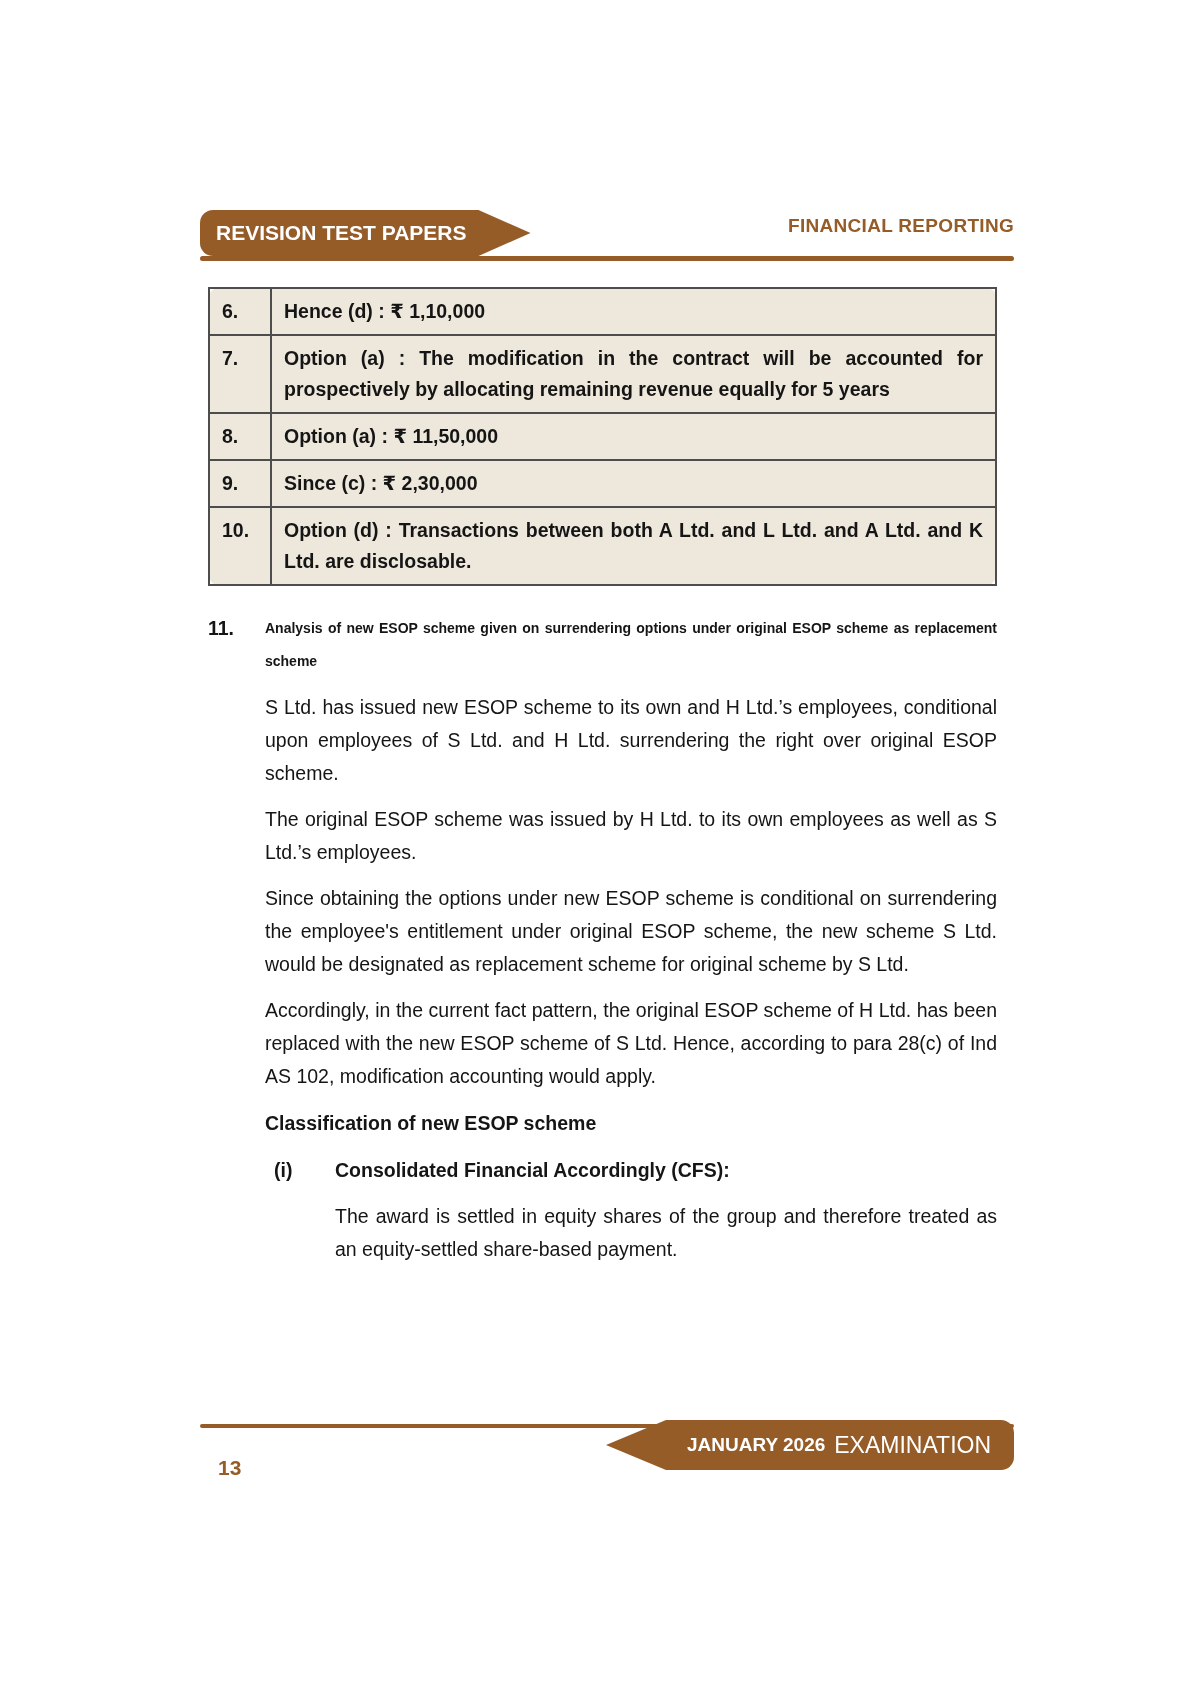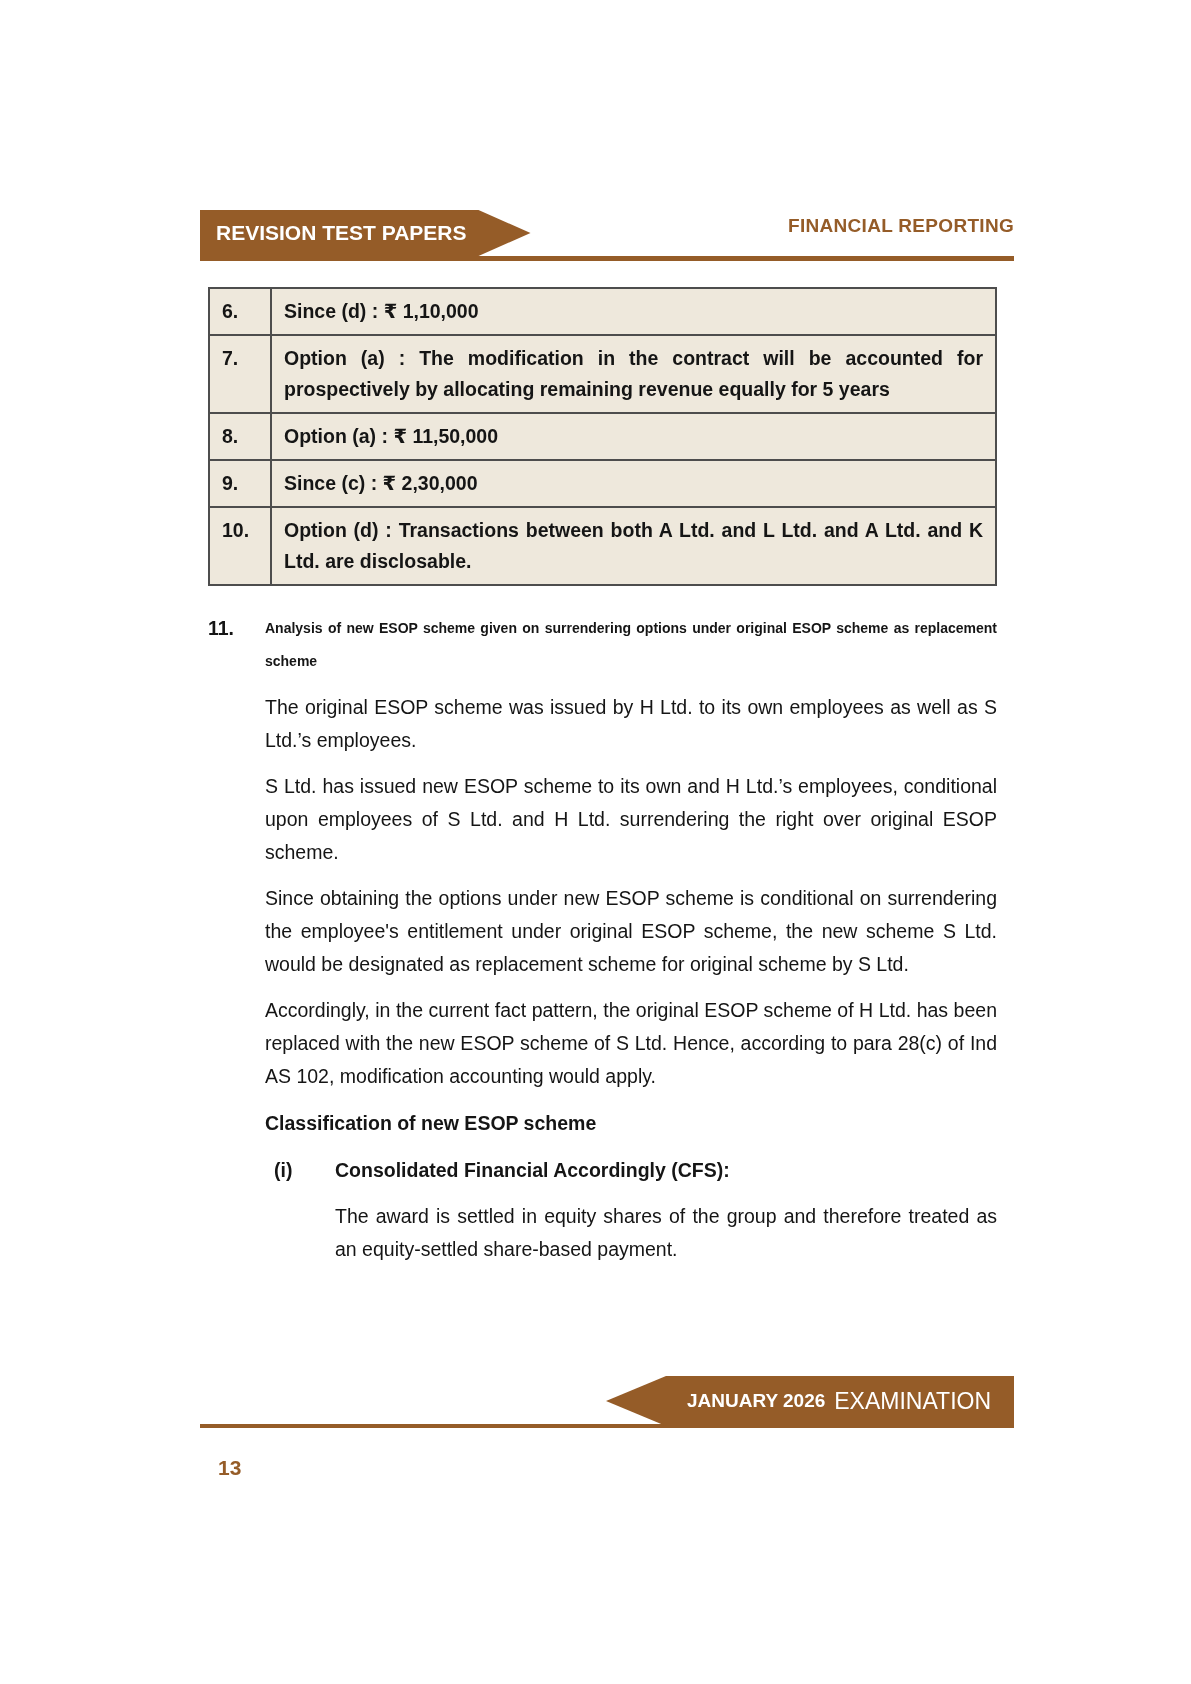--- a/index.html
+++ b/index.html
@@ -2,21 +2,21 @@
 <html style="--accent-brown: #955C28; --table-bg: #EEE8DC; --table-border: #4D4D4D; --text: #151515; --banner-text: #FFFFFF;"><head>
 <meta charset="utf-8">
 <style>
   :root{
     --accent-brown:#955C28;
     --table-bg:#EEE8DC;
     --table-border:#4D4D4D;
     --text:#151515;
     --banner-text:#FFFFFF;
   }
-  *{box-sizing:border-box;}
+  *{box-sizing:border-box;border-radius:13px;}
   html,body{margin:0;padding:0;background:#ffffff;}
   .page{
     position:relative;
     width:1191px;height:1684px;
     background:#ffffff;
     font-family:"Liberation Sans","DejaVu Sans",sans-serif;
     color:var(--text);
     overflow:hidden;
   }
   .content{position:absolute;left:200px;top:210px;width:814px;}
@@ -64,21 +64,21 @@
   p.body{margin:13px 0 0 0;text-align:justify;}
   .subheading{margin-top:14px;font-weight:bold;}
   .sub-item{display:grid;grid-template-columns:70px 1fr;margin-top:14px;}
   .sub-marker{font-weight:bold;padding-left:9px;}
   .sub-title{font-weight:bold;}
   .sub-body{grid-column:2;margin:13px 0 0 0;text-align:justify;}
 
   
   .footer-rule{position:absolute;left:200px;top:1424px;width:814px;height:4px;background:var(--accent-brown);z-index:1;}
   .footer-banner{
-    position:absolute;left:606px;top:1376px;width:408px;height:50px;
+    position:absolute;left:606px;top:1420px;width:408px;height:50px;
     background:var(--accent-brown);color:var(--banner-text);
     clip-path:polygon(0 50%, 60px 0, 100% 0, 100% 100%, 60px 100%);
     display:flex;align-items:center;justify-content:center;
     padding-left:58px;gap:9px;z-index:2;white-space:nowrap;
   }
   .fb-small{font-weight:bold;font-size:19px;}
   .fb-large{font-weight:normal;font-size:23px;}
   .page-number{position:absolute;left:218px;top:1456px;font-weight:bold;font-size:21px;color:var(--accent-brown);}
 </style>
 </head>
@@ -92,21 +92,21 @@
         <span>REVISION TEST PAPERS</span>
       </div>
       <div class="header-subject">FINANCIAL REPORTING</div>
     </header>
     <div class="header-rule"></div>
 
     <table class="answers">
       <tbody>
         <tr>
           <td class="num">6.</td>
-          <td class="txt">Since (d) : ₹ 1,10,000</td>
+          <td class="txt">Hence (d) : ₹ 1,10,000</td>
         </tr>
         <tr>
           <td class="num">7.</td>
           <td class="txt">Option (a) : The modification in the contract will be accounted for prospectively by allocating remaining revenue equally for 5 years</td>
         </tr>
         <tr>
           <td class="num">8.</td>
           <td class="txt">Option (a) : ₹ 11,50,000</td>
         </tr>
         <tr>
@@ -117,22 +117,22 @@
           <td class="num">10.</td>
           <td class="txt">Option (d) : Transactions between both A Ltd. and L Ltd. and A Ltd. and K Ltd. are disclosable.</td>
         </tr>
       </tbody>
     </table>
 
     <section class="q11">
       <div class="q-num">11.</div>
       <div class="q-main">
         <h2 class="q-heading">Analysis of new ESOP scheme given on surrendering options under original ESOP scheme as replacement scheme</h2>
+        <p class="body">S Ltd. has issued new ESOP scheme to its own and H Ltd.’s employees, conditional upon employees of S Ltd. and H Ltd. surrendering the right over original ESOP scheme.</p>
         <p class="body">The original ESOP scheme was issued by H Ltd. to its own employees as well as S Ltd.’s employees.</p>
-        <p class="body">S Ltd. has issued new ESOP scheme to its own and H Ltd.’s employees, conditional upon employees of S Ltd. and H Ltd. surrendering the right over original ESOP scheme.</p>
         <p class="body">Since obtaining the options under new ESOP scheme is conditional on surrendering the employee's entitlement under original ESOP scheme, the new scheme S Ltd. would be designated as replacement scheme for original scheme by S Ltd.</p>
         <p class="body">Accordingly, in the current fact pattern, the original ESOP scheme of H Ltd. has been replaced with the new ESOP scheme of S Ltd.  Hence, according to para 28(c) of Ind AS 102, modification accounting would apply.</p>
         <div class="subheading">Classification of new ESOP scheme</div>
         <div class="sub-item">
           <div class="sub-marker">(i)</div>
           <div class="sub-title">Consolidated Financial Accordingly (CFS):</div>
           <p class="sub-body">The award is settled in equity shares of the group and therefore treated as an equity-settled share-based payment.</p>
         </div>
       </div>
     </section>

